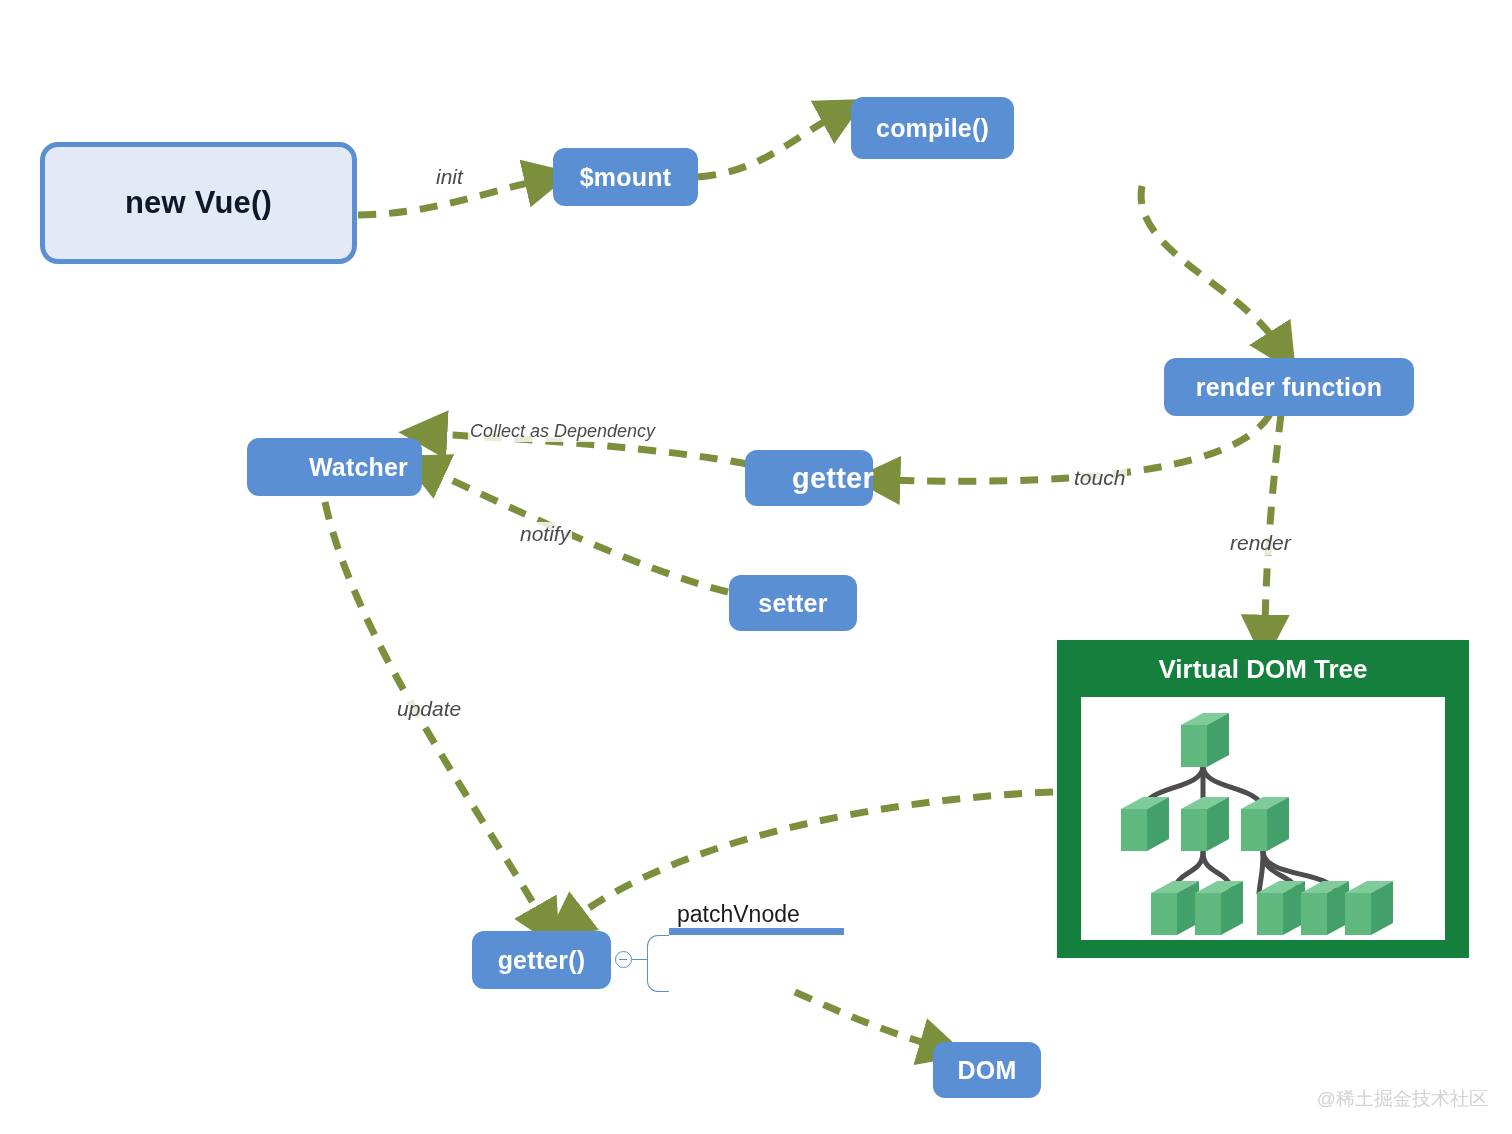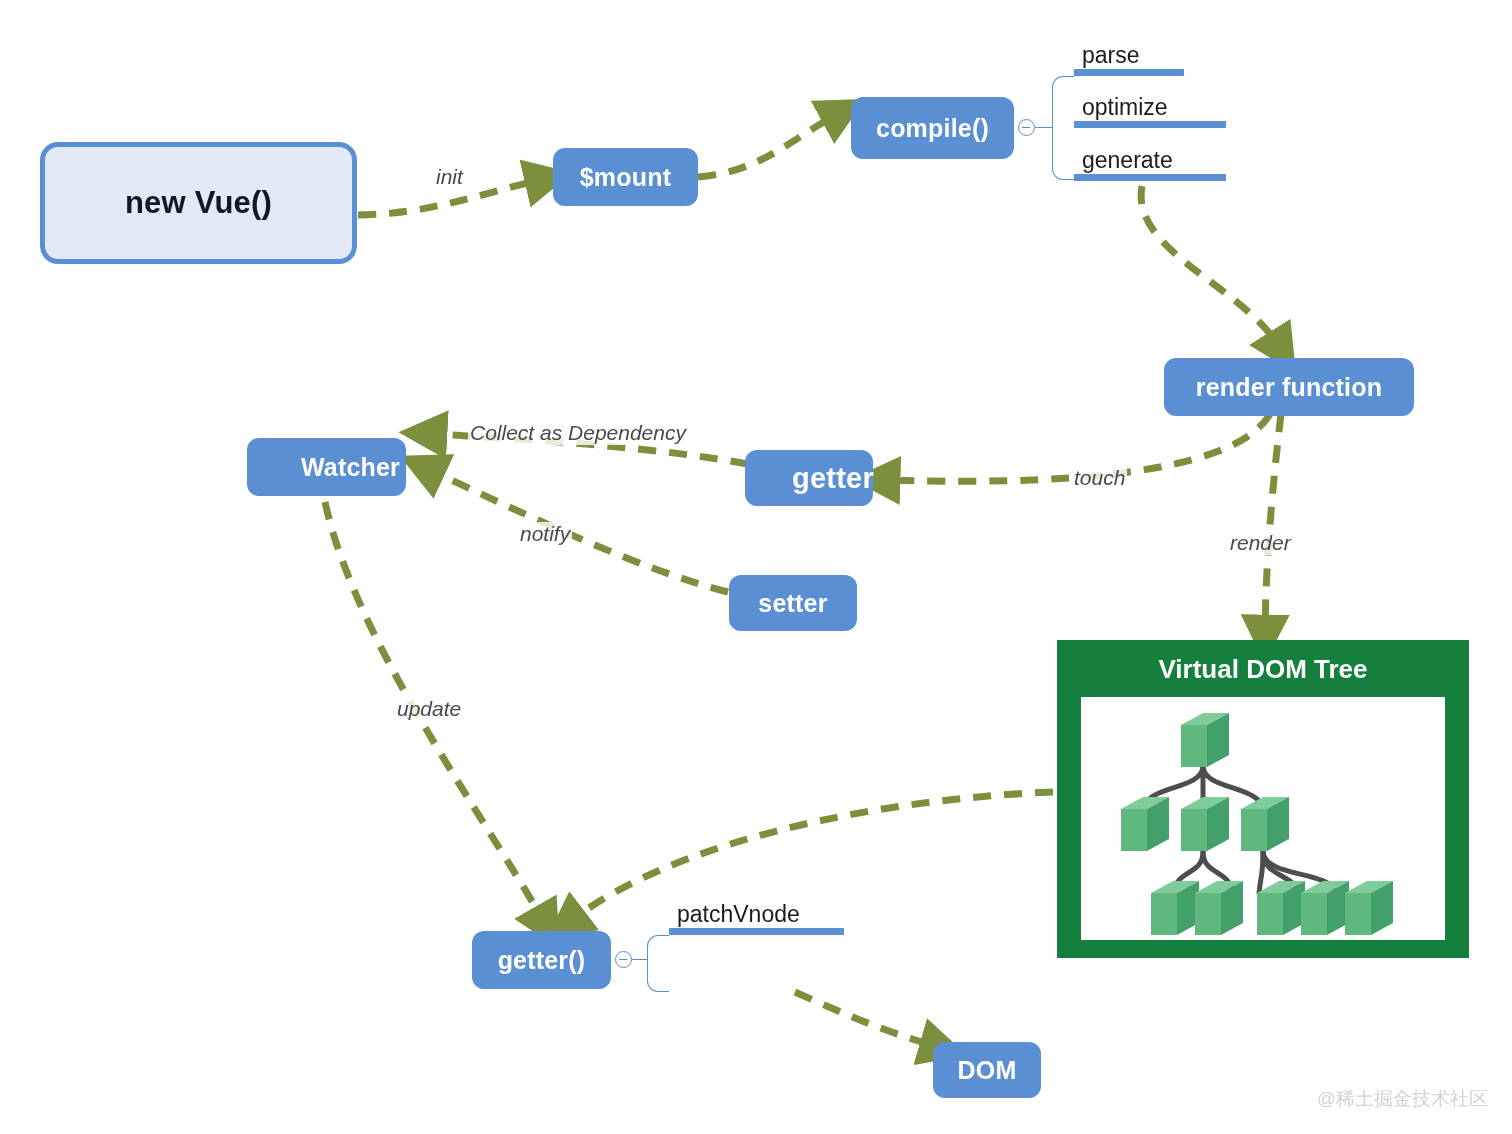--- a/index.html
+++ b/index.html
@@ -201,82 +201,59 @@
   </div>
 
   <div class="node" style="left:851px; top:97px; width:163px; height:62px; font-size:25px;">
     <span>compile()</span>
   </div>
 
   <div class="node" style="left:1164px; top:358px; width:250px; height:58px; font-size:25px;">
     <span>render function</span>
   </div>
 
-  <div class="node" style="left:247px; top:438px; width:159px; height:58px; font-size:25px;padding-left:48px;">
+  <div class="node" style="left:247px; top:438px; width:175px; height:58px; font-size:25px;padding-left:48px;">
     <span>Watcher</span>
   </div>
 
   <div class="node" style="left:745px; top:450px; width:128px; height:56px; font-size:29px;padding-left:48px;">
     <span>getter</span>
   </div>
 
   <div class="node" style="left:729px; top:575px; width:128px; height:56px; font-size:25px;">
     <span>setter</span>
   </div>
 
   <div class="node" style="left:472px; top:931px; width:139px; height:58px; font-size:25px;">
     <span>getter()</span>
   </div>
 
   <div class="node" style="left:933px; top:1042px; width:108px; height:56px; font-size:25px;">
     <span>DOM</span>
   </div>
 
-  <div class="branchgroup" style="left:1014px; top:40px; width:200px; height:160px;">
-
-    <div class="toggle" style="left:4px; top:79px;"></div>
-
-    <div class="stub" style="left:21px; top:87px; width:17px;"></div>
-
-    <div class="spine" style="left:38px; top:36px; width:22px; height:104px;"></div>
-
-    <div class="branch" style="left:60px; top:0px; width:128px; height:36px;">
-      <span class="blabel">parse</span>
-      <span class="bbar" style="width:110px;"></span>
-    </div>
-
-    <div class="branch" style="left:60px; top:52px; width:160px; height:36px;">
-      <span class="blabel">optimize</span>
-      <span class="bbar" style="width:152px;"></span>
-    </div>
-
-    <div class="branch" style="left:60px; top:105px; width:160px; height:36px;">
-      <span class="blabel">generate</span>
-      <span class="bbar" style="width:152px;"></span>
-    </div>
-  </div>
 
   <div class="branchgroup" style="left:611px; top:902px; width:250px; height:120px;">
 
     <div class="toggle" style="left:4px; top:49px;"></div>
 
     <div class="stub" style="left:21px; top:57px; width:15px;"></div>
 
     <div class="spine" style="left:36px; top:33px; width:22px; height:57px;"></div>
 
     <div class="branch" style="left:58px; top:0px; width:188px; height:33px;">
       <span class="blabel">patchVnode</span>
       <span class="bbar" style="width:175px;"></span>
     </div>
 
   </div>
 
   <div class="elabel" style="left:434px; top:165px; font-size:21px;">init</div>
 
-  <div class="elabel" style="left:468px; top:421px; font-size:21px;">Collect as Dependency</div>
+  <div class="elabel" style="left:468px; top:421px; font-size:18px;">Collect as Dependency</div>
 
   <div class="elabel" style="left:518px; top:522px; font-size:21px;">notify</div>
 
   <div class="elabel" style="left:1072px; top:466px; font-size:21px;">touch</div>
 
   <div class="elabel" style="left:1228px; top:531px; font-size:21px;">render</div>
 
   <div class="elabel" style="left:395px; top:697px; font-size:21px;">update</div>
 
   <div id="vdom">

